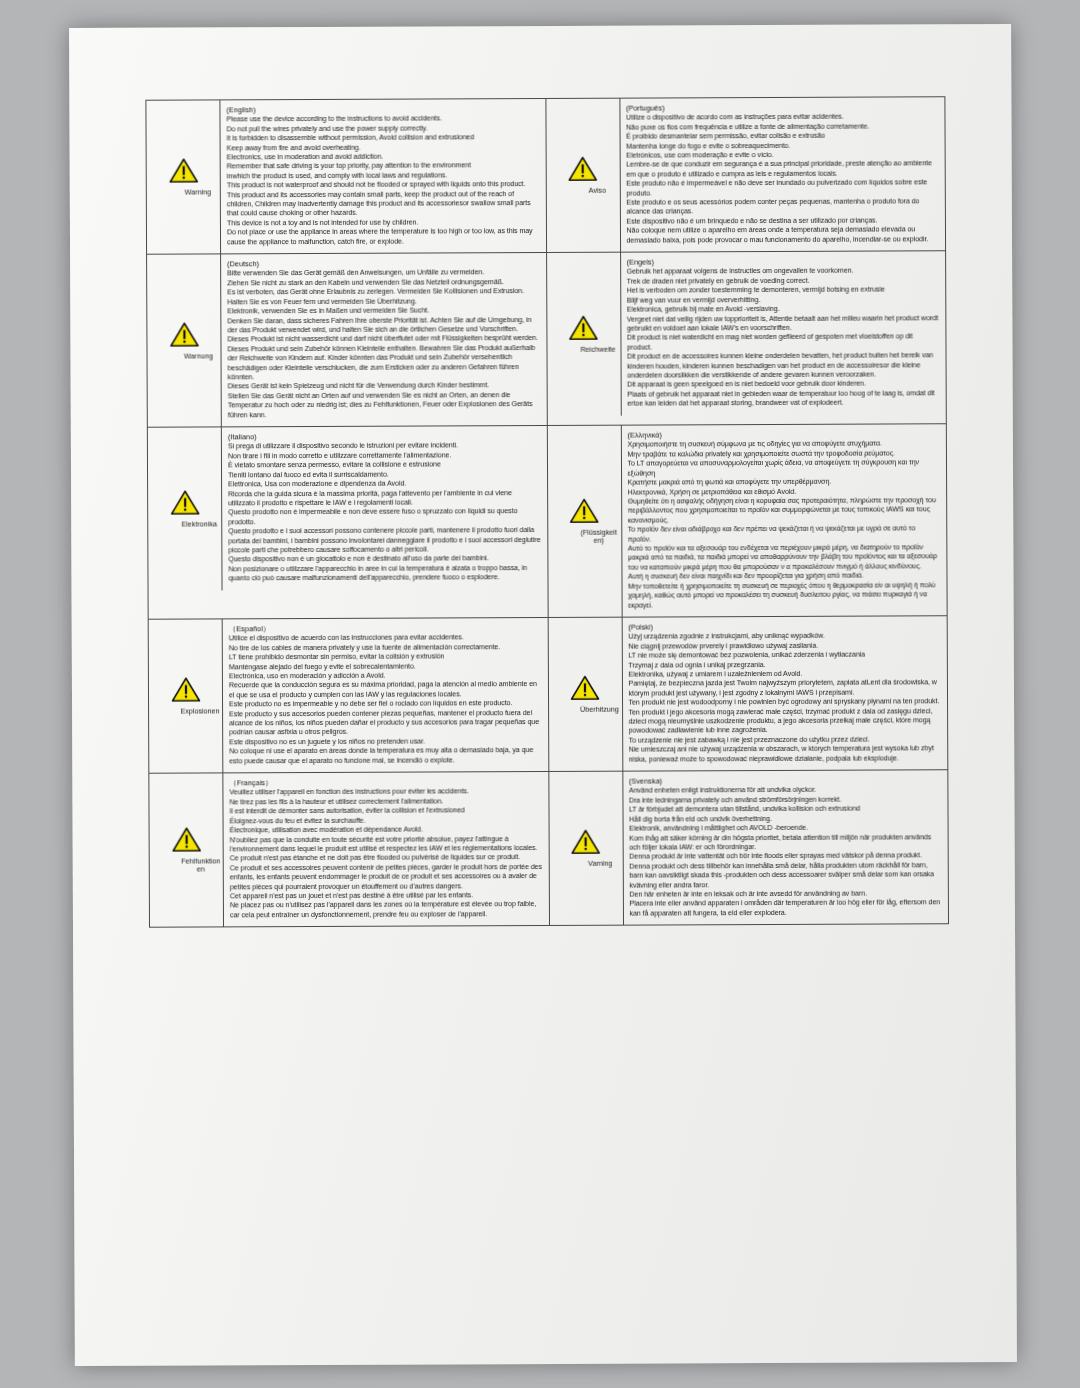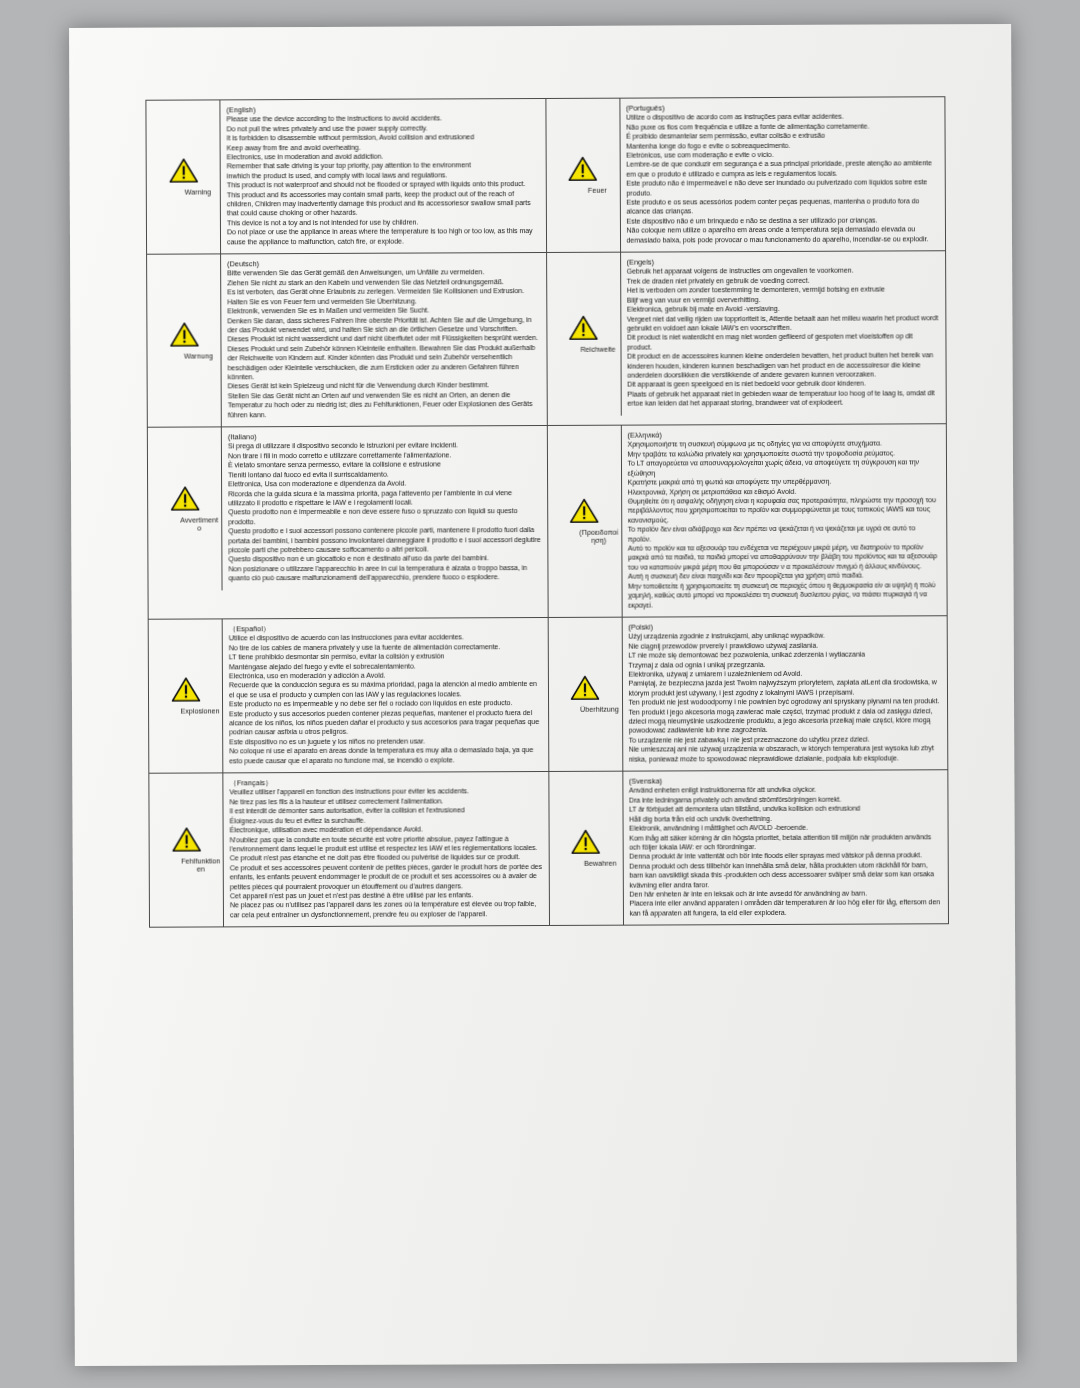--- a/index.html
+++ b/index.html
@@ -137,21 +137,21 @@
             </div>
           </td>
           <td>
             <div class="cell">
               <div class="iconcol">
                 <svg class="warn-tri" viewBox="0 0 40 34">
                   <polygon points="20,2 38,32 2,32" fill="#f5e400" stroke="#111" stroke-width="2" stroke-linejoin="round"></polygon>
                   <rect x="18.5" y="11" width="3" height="12" fill="#111"></rect>
                   <rect x="18.5" y="25" width="3" height="3" fill="#111"></rect>
                 </svg>
-                <div class="warnlabel">Feuer</div>
+                <div class="warnlabel">Aviso</div>
               </div>
               <div class="textcol">
                 <div class="lang">(Português)</div>
                 <div class="body">Utilize o dispositivo de acordo com as instruções para evitar acidentes.
 Não puxe os fios com frequência e utilize a fonte de alimentação corretamente.
 É proibido desmantelar sem permissão, evitar colisão e extrusão
 Mantenha longe do fogo e evite o sobreaquecimento.
 Eletrónicos, use com moderação e evite o vício.
 Lembre-se de que conduzir em segurança é a sua principal prioridade, preste atenção ao ambiente em que o produto é utilizado e cumpra as leis e regulamentos locais.
 Este produto não é impermeável e não deve ser inundado ou pulverizado com líquidos sobre este produto.
@@ -216,21 +216,21 @@
         </tr>
         <tr>
           <td>
             <div class="cell">
               <div class="iconcol">
                 <svg class="warn-tri" viewBox="0 0 40 34">
                   <polygon points="20,2 38,32 2,32" fill="#f5e400" stroke="#111" stroke-width="2" stroke-linejoin="round"></polygon>
                   <rect x="18.5" y="11" width="3" height="12" fill="#111"></rect>
                   <rect x="18.5" y="25" width="3" height="3" fill="#111"></rect>
                 </svg>
-                <div class="warnlabel">Avvertimento</div>
+                <div class="warnlabel">Elektronika</div>
               </div>
               <div class="textcol">
                 <div class="lang">(Italiano)</div>
                 <div class="body">Si prega di utilizzare il dispositivo secondo le istruzioni per evitare incidenti.
 Non tirare i fili in modo corretto e utilizzare correttamente l'alimentazione.
 È vietato smontare senza permesso, evitare la collisione e estrusione
 Tieniti lontano dal fuoco ed evita il surriscaldamento.
 Elettronica, Usa con moderazione e dipendenza da Avold.
 Ricorda che la guida sicura è la massima priorità, paga l'attevento per l'ambiente in cui viene utilizzato il prodotto e rispettare le IAW e i regolamenti locali.
 Questo prodotto non è impermeabile e non deve essere fuso o spruzzato con liquidi su questo prodotto.
@@ -241,21 +241,21 @@
             </div>
           </td>
           <td>
             <div class="cell">
               <div class="iconcol">
                 <svg class="warn-tri" viewBox="0 0 40 34">
                   <polygon points="20,2 38,32 2,32" fill="#f5e400" stroke="#111" stroke-width="2" stroke-linejoin="round"></polygon>
                   <rect x="18.5" y="11" width="3" height="12" fill="#111"></rect>
                   <rect x="18.5" y="25" width="3" height="3" fill="#111"></rect>
                 </svg>
-                <div class="warnlabel">(Προειδοποίηση)</div>
+                <div class="warnlabel">(Flüssigkeiten)</div>
               </div>
               <div class="textcol">
                 <div class="lang">(Ελληνικά)</div>
                 <div class="body">Χρησιμοποιήστε τη συσκευή σύμφωνα με τις οδηγίες για να αποφύγετε ατυχήματα.
 Μην τραβάτε τα καλώδια privately και χρησιμοποιείτε σωστά την τροφοδοσία ρεύματος.
 Το LT απαγορεύεται να αποσυναρμολογείται χωρίς άδεια, να αποφεύγετε τη σύγκρουση και την εξώθηση
 Κρατήστε μακριά από τη φωτιά και αποφύγετε την υπερθέρμανση.
 Ηλεκτρονικά, Χρήση σε μετριοπάθεια και εθισμό Avold.
 Θυμηθείτε ότι η ασφαλής οδήγηση είναι η κορυφαία σας προτεραιότητα, πληρώστε την προσοχή του περιβάλλοντος που χρησιμοποιείται το προϊόν και συμμορφώνεται με τους τοπικούς IAWS και τους κανονισμούς.
 Το προϊόν δεν είναι αδιάβροχο και δεν πρέπει να ψεκάζεται ή να ψεκάζεται με υγρά σε αυτό το προϊόν.
@@ -345,21 +345,21 @@
             </div>
           </td>
           <td>
             <div class="cell">
               <div class="iconcol">
                 <svg class="warn-tri" viewBox="0 0 40 34">
                   <polygon points="20,2 38,32 2,32" fill="#f5e400" stroke="#111" stroke-width="2" stroke-linejoin="round"></polygon>
                   <rect x="18.5" y="11" width="3" height="12" fill="#111"></rect>
                   <rect x="18.5" y="25" width="3" height="3" fill="#111"></rect>
                 </svg>
-                <div class="warnlabel">Bewahren</div>
+                <div class="warnlabel">Varning</div>
               </div>
               <div class="textcol">
                 <div class="lang">(Svenska)</div>
                 <div class="body">Använd enheten enligt instruktionerna för att undvika olyckor.
 Dra inte ledningarna privately och använd strömförsörjningen korrekt.
 LT är förbjudet att demontera utan tillstånd, undvika kollision och extrusiond
 Håll dig borta från eld och undvik överhettning.
 Elektronik, användning i måttlighet och AVOLD -beroende.
 Kom ihåg att säker körning är din högsta prioritet, betala attention till miljön när produkten används och följer lokala IAW: er och förordningar.
 Denna produkt är inte vattentät och bör inte fioods eller sprayas med vätskor på denna produkt.

